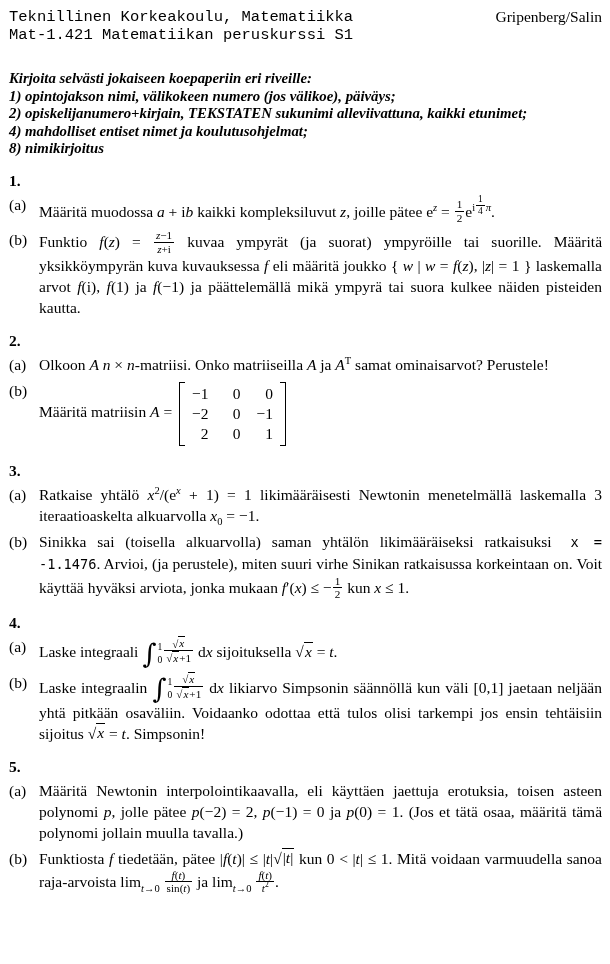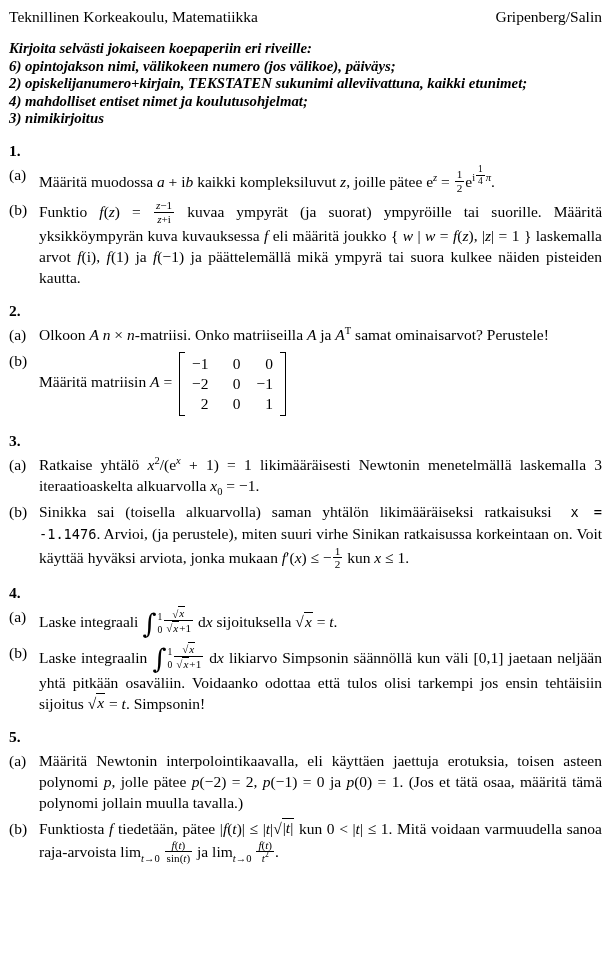--- a/index.html
+++ b/index.html
@@ -7,25 +7,25 @@
     width: 610px; height: 964px;
     background: #ffffff; color: #000000;
     overflow: hidden;
     font-family: "Liberation Serif", "DejaVu Serif", serif;
     font-size: 15.5px;
   }
   .page { padding: 8px 8px 0 9px; box-sizing: border-box; width: 610px; }
 
   
   .hdr { display: flex; justify-content: space-between; align-items: flex-start; }
-  .hdr-left div { line-height: 18px; }
+  .hdr-left div { line-height: 18px; font-family: Liberation Mono, monospace; }
   .hdr-right { line-height: 18px; }
 
   
-  .instructions { margin-top: 14px; font-style: italic; font-weight: 600; font-size: 14.8px; }
+  .instructions { margin-top: 26px; font-style: italic; font-weight: 600; font-size: 14.8px; }
   .instructions .iline { line-height: 17.6px; text-align: justify; }
 
   
   .problems { margin-top: 8px; }
   .prob { margin-top: 13px; }
   .pnum { font-weight: bold; line-height: 20px; margin-bottom: 2px; }
   .part { display: flex; margin: 3px 0 5px 0; }
   .plabel { flex: 0 0 30px; line-height: 21px; }
   .ptext { flex: 1; text-align: justify; line-height: 21px; }
 
@@ -58,30 +58,31 @@
            row-gap: 3px; padding: 3px 7px; }
   .mcell { text-align: right; line-height: 1.1; min-width: 16px; }
 </style>
 </head>
 <body>
 
 <div class="page">
   <div class="hdr">
     <div class="hdr-left">
       <div>Teknillinen Korkeakoulu, Matematiikka</div>
+      <div>Mat-1.421 Matematiikan peruskurssi S1</div>
     </div>
     <div class="hdr-right">Gripenberg/Salin</div>
   </div>
 
   <div class="instructions" id="instructions">
       <div class="iline">Kirjoita selvästi jokaiseen koepaperiin eri riveille:</div>
-      <div class="iline">6) opintojakson nimi, välikokeen numero (jos välikoe), päiväys;</div>
+      <div class="iline">1) opintojakson nimi, välikokeen numero (jos välikoe), päiväys;</div>
       <div class="iline">2) opiskelijanumero+kirjain, TEKSTATEN sukunimi alleviivattuna, kaikki etunimet;</div>
       <div class="iline">4) mahdolliset entiset nimet ja koulutusohjelmat;</div>
-      <div class="iline">3) nimikirjoitus</div>
+      <div class="iline">8) nimikirjoitus</div>
     </div>
 
   <div class="problems" id="problems">
       <div class="prob">
         <div class="pnum">1.</div>
         <div class="part">
           <div class="plabel">(a)</div>
           <div class="ptext"><span>Määritä muodossa </span><span class="mvar">a</span><span> + i</span><span class="mvar">b</span><span> kaikki kompleksiluvut </span><span class="mvar">z</span><span>, joille pätee e</span><sup><span class="mvar">z</span></sup><span> = </span><span class="frac"><span class="num"><span>1</span></span><span class="den"><span>2</span></span></span><span>e</span><sup><span>i</span><span class="frac"><span class="num"><span>1</span></span><span class="den"><span>4</span></span></span><span class="mvar">π</span></sup><span>.</span></div>
         </div>
         <div class="part">

